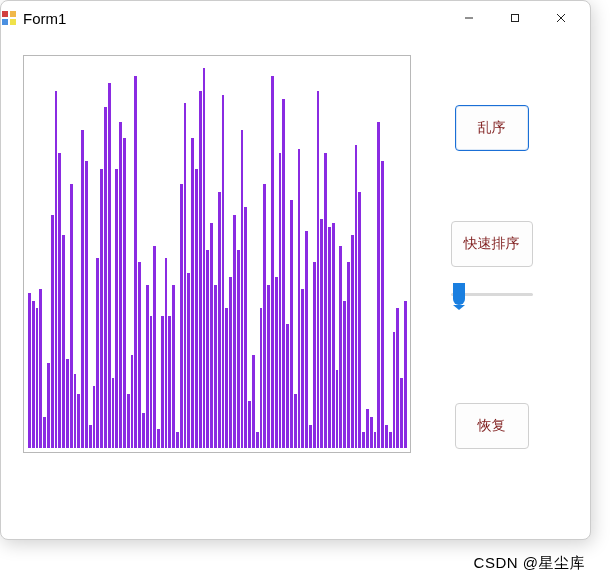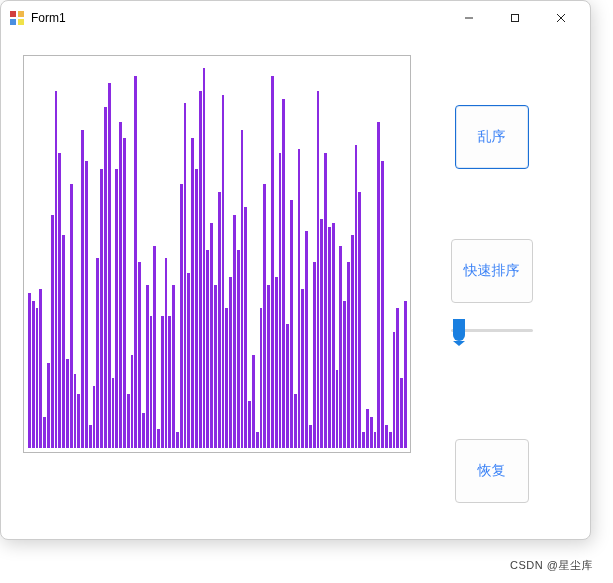--- a/index.html
+++ b/index.html
@@ -19,22 +19,22 @@
     background: #fff;
     box-shadow: 2px 4px 18px rgba(0,0,0,0.18);
     display: flex;
     flex-direction: column;
     overflow: hidden;
   }
   .titlebar {
     height: 34px;
     display: flex;
     align-items: center;
-    padding: 0 6px 0 8px;
-    font-size: 12px;
+    padding: 0 6px 0 0;
+    font-size: 15px;
     color: #000;
   }
   .titlebar-icon {
     width: 16px; height: 16px;
     margin-right: 6px;
     display: flex; align-items: center; justify-content: center;
   }
   .titlebar-spacer { flex: 1; }
   .win-ctl {
     width: 46px; height: 30px;
@@ -68,26 +68,26 @@
   .controls {
     flex: 1;
     display: flex;
     flex-direction: column;
     align-items: center;
     padding-top: 50px;
     gap: 8px;
   }
   .btn {
     min-width: 74px;
-    padding: 22px 12px;
+    padding: 13px 12px;
     font-size: 14px;
     background: #fdfdfd;
     border: 1px solid #d0d0d0;
     border-radius: 4px;
-    color: #3b82f6;
+    color: #7f1d1d;
     cursor: pointer;
     text-align: center;
   }
   .btn.primary {
     border: 1px solid #1a6fd6;
     box-shadow: 0 0 0 1px rgba(26,111,214,0.15) inset;
   }
   .gap-lg { height: 34px; }
   .gap-md { height: 12px; }
   .gap-xl { height: 60px; }
@@ -118,24 +118,24 @@
     content:"";
     position:absolute;
     left:50%; bottom:-5px;
     transform:translateX(-50%);
     border-left:6px solid transparent;
     border-right:6px solid transparent;
     border-top:5px solid #1a7fe0;
   }
   .watermark {
     position: absolute;
-    right: 20px;
+    right: 28px;
     bottom: 10px;
-    font-size: 11px;
-    color: #404040;
+    font-size: 15px;
+    color: #000000;
     letter-spacing: 0.5px;
   }
 </style>
 </head>
 <body>
 
 <div class="window">
   <div class="titlebar">
     <span class="titlebar-icon">
       <svg width="16" height="16" viewBox="0 0 16 16">

